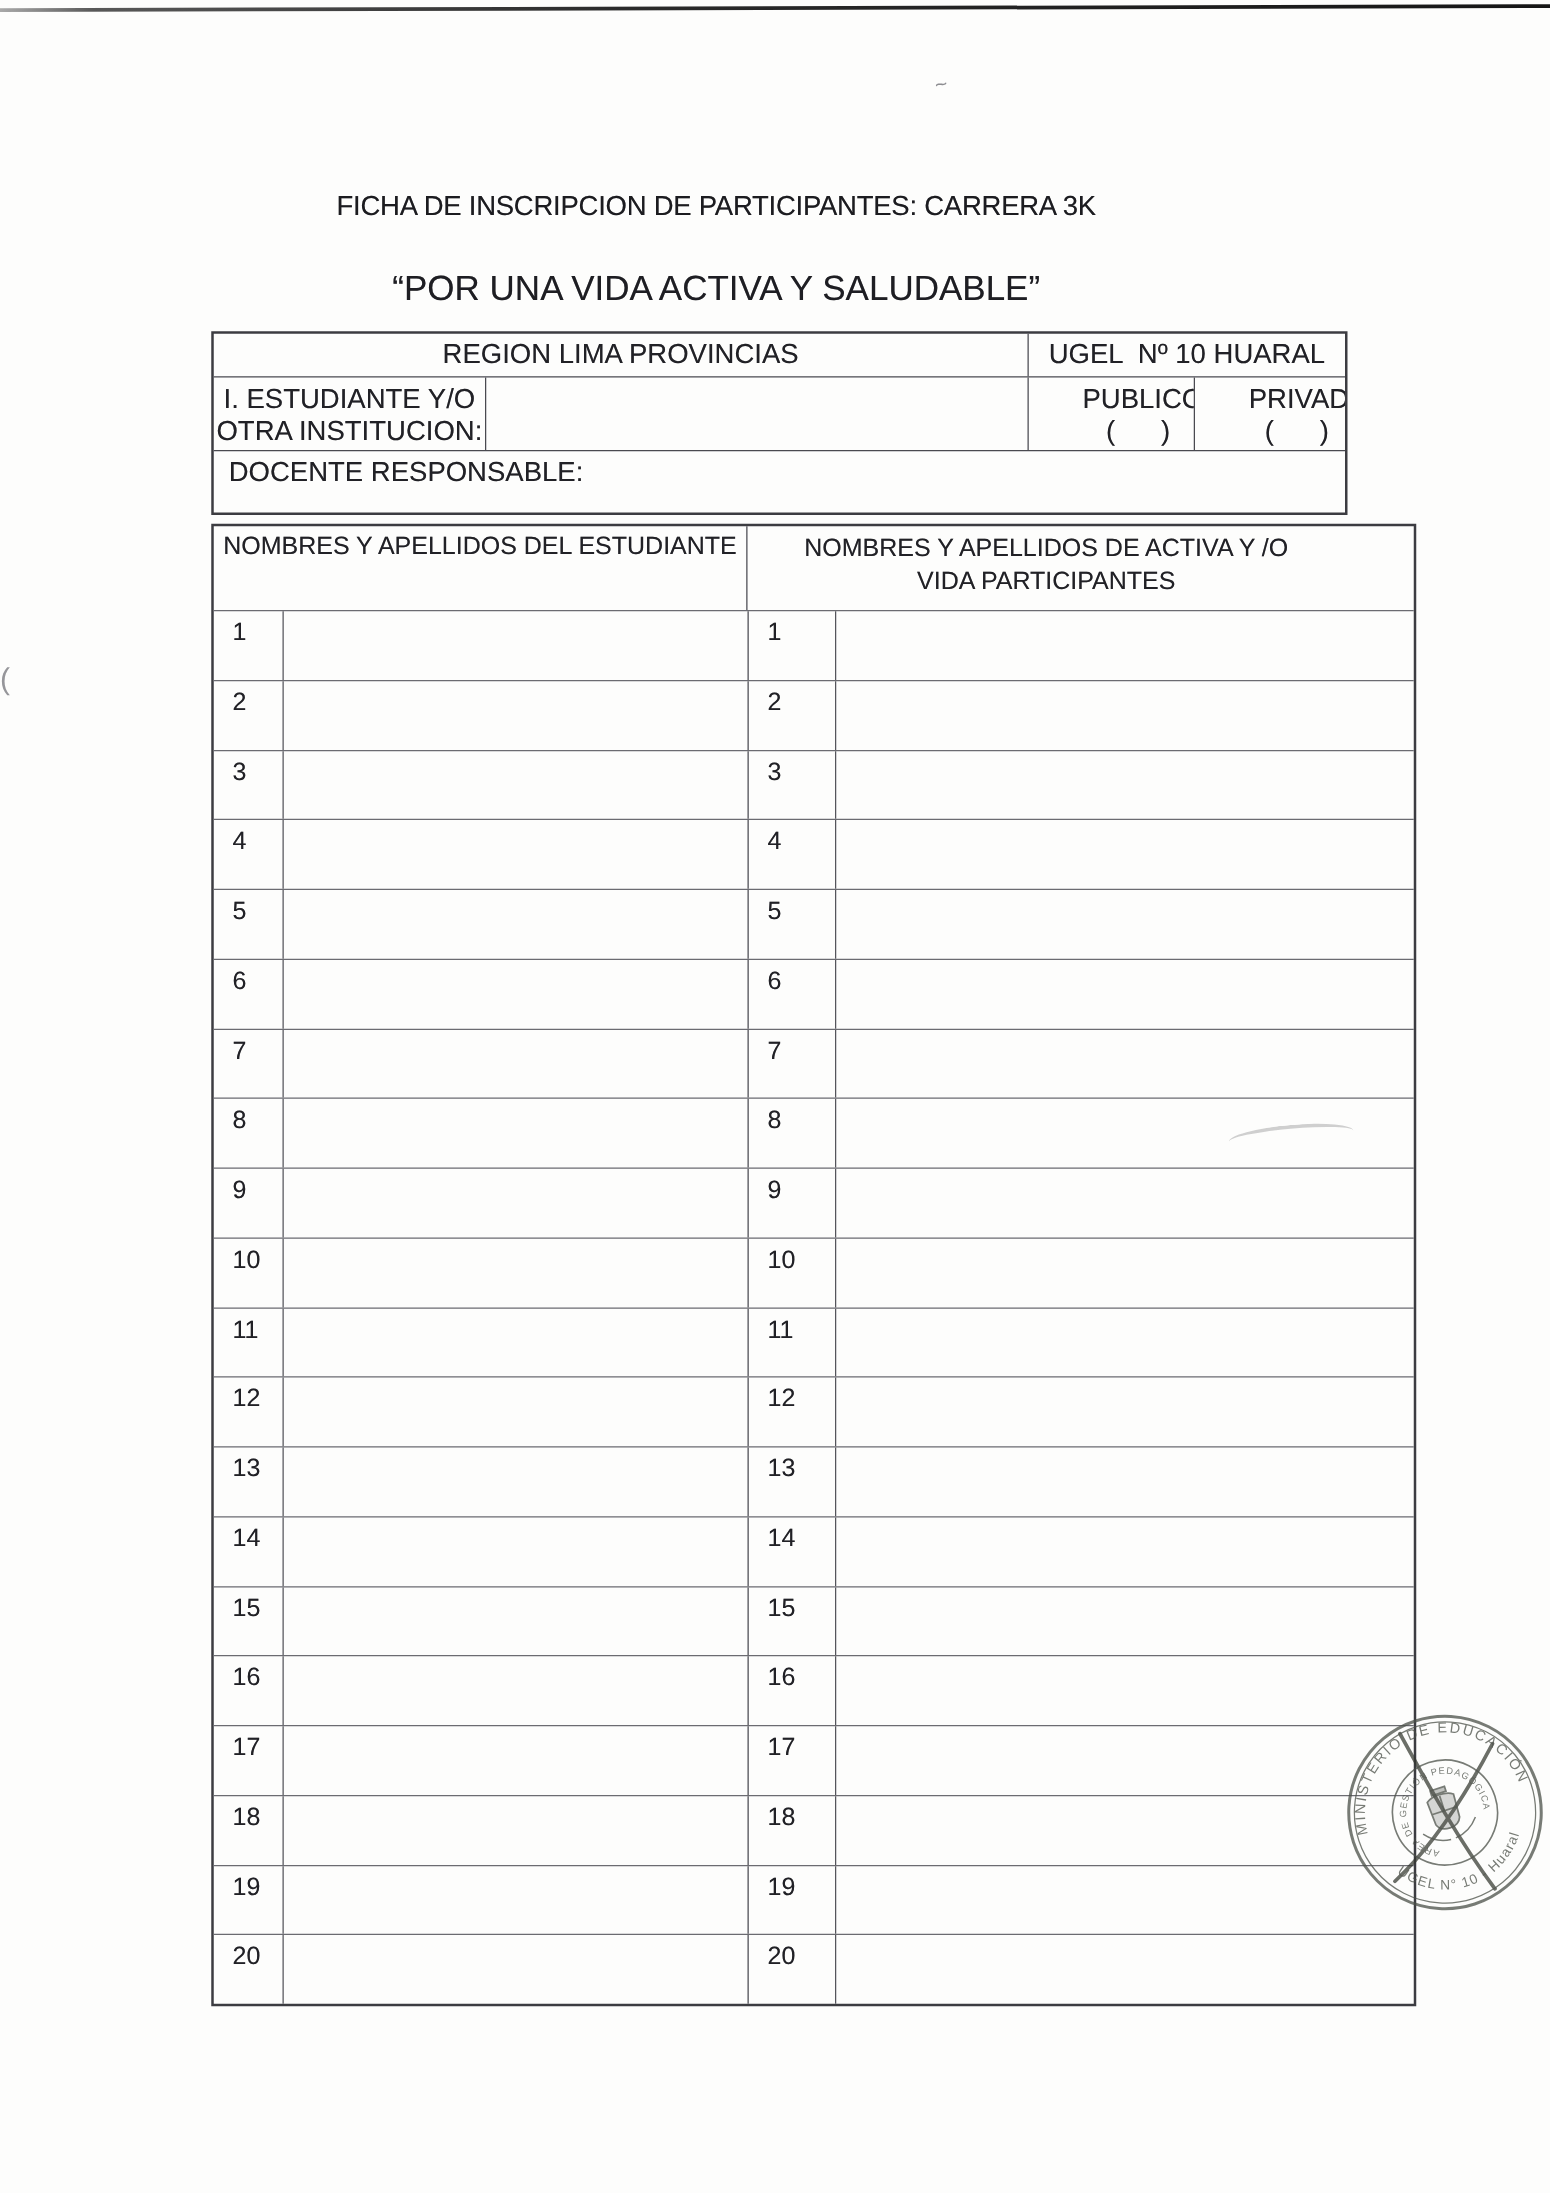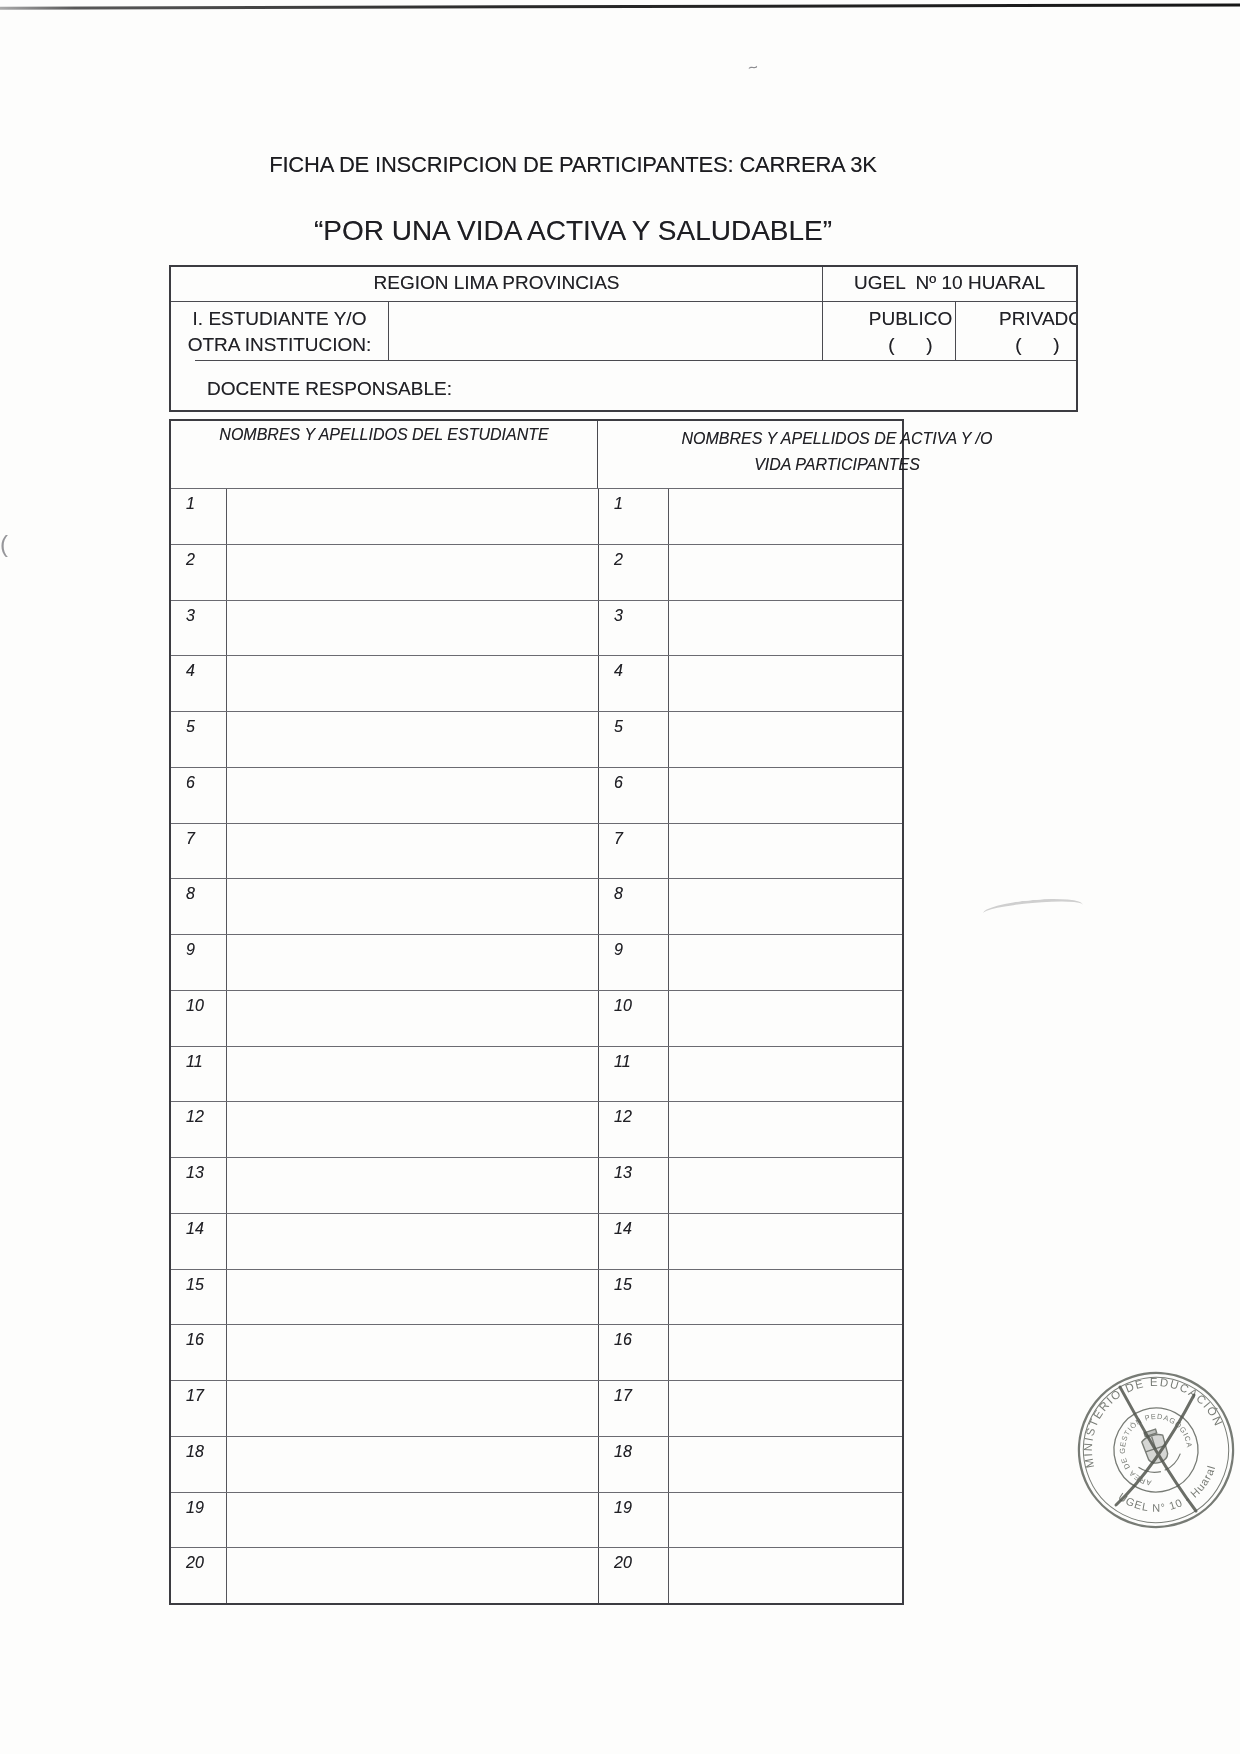--- a/index.html
+++ b/index.html
@@ -28,43 +28,42 @@
   .subtitle {
     position: absolute; top: 215px; left: 118px; width: 910px;
     text-align: center; font-size: 28px; color: #1e1e23;
     text-shadow: 0 0 0.4px rgba(30,30,35,0.5);
   }
 
   
   .info-table {
     position: absolute; left: 169px; top: 265px; width: 909px;
     border: 2px solid #3c3c41; background: transparent;
-    font-size: 19px; text-shadow: 0 0 0.4px rgba(30,30,35,0.45);
+    font-size: 22px; text-shadow: 0 0 0.4px rgba(30,30,35,0.45);
   }
   .irow { display: grid; }
   .irow1 { grid-template-columns: 651px 254px; height: 34px; }
   .irow2 { grid-template-columns: 217px 434px 133px 121px; height: 59px; border-top: 1.5px solid #4a4a50; }
-  .irow3 { height: 50px; border-top: 1.5px solid #4a4a50; padding: 17px 0 0 12px; margin-left: 24px; }
+  .irow3 { height: 50px; border-top: 1.5px solid #4a4a50; padding: 4px 0 0 12px; }
   .icell { overflow: hidden; }
   .region-cell { text-align: center; line-height: 32px; }
   .ugel-cell { border-left: 1.5px solid #4a4a50; text-align: center; line-height: 32px; white-space: pre; }
   .inst-label { text-align: center; padding-top: 4px; line-height: 26px; }
   .inst-label span { display: block; }
   .inst-value { border-left: 1.5px solid #4a4a50; }
   .chk { text-align: center; padding-top: 4px; line-height: 26px; padding-left: 43px; }
   .chk { border-left: 1.5px solid #4a4a50; }
   .chk span { display: block; }
   .paren { white-space: pre; }
 
   
   .ptable {
-    position: absolute; left: 169px; top: 419px; width: 735px;
-    border: 2px solid #3c3c41; font-size: 16px;
+    position: absolute; left: 169px; top: 419px; width: 964px;
+    border: 2px solid #3c3c41; font-size: 20px;
     text-shadow: 0 0 0.4px rgba(30,30,35,0.45);
-    font-style: italic;
   }
   .phead { display: grid; grid-template-columns: 427px 478px; height: 67px; }
   .ph-left { border-right: 1.5px solid #4a4a50; text-align: center; padding-top: 5px; }
   .ph-right { text-align: center; padding-top: 5px; line-height: 26px; }
   .ph-right span { display: block; }
   .prow { display: grid; grid-template-columns: 55px 372px 70px 408px; height: 55.75px; border-top: 1px solid #6b6b71; }
   .pc { overflow: hidden; }
   .num { padding: 6px 0 0 15px; }
   .blankl { border-left: 1px solid #55555b; }
   .numr { border-left: 1.5px solid #4a4a50; }

